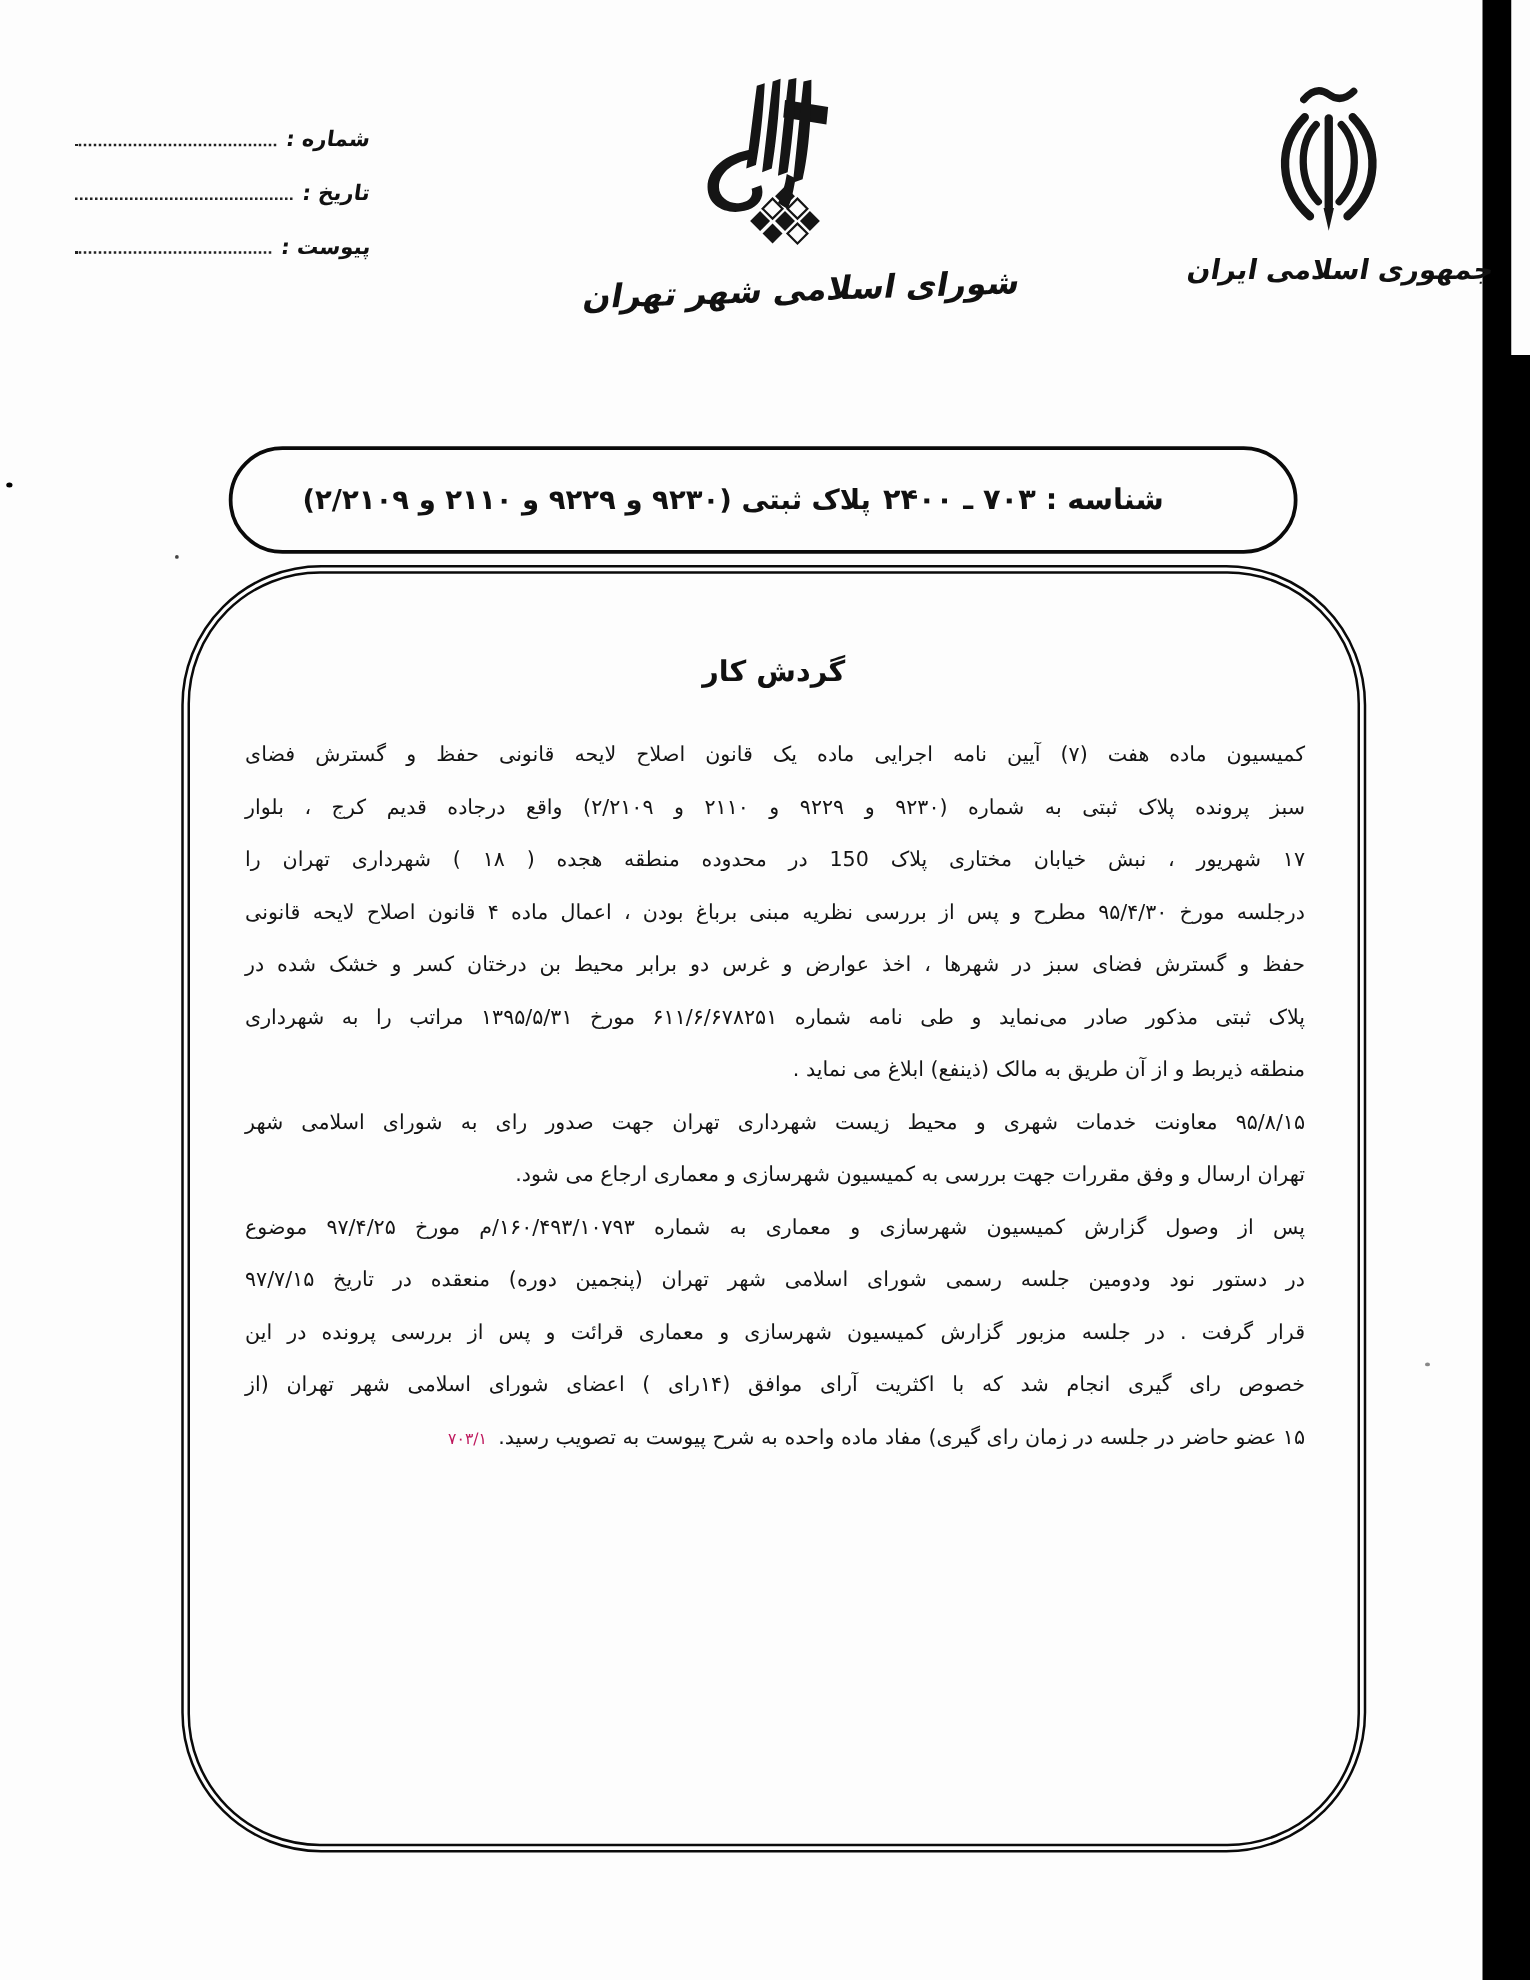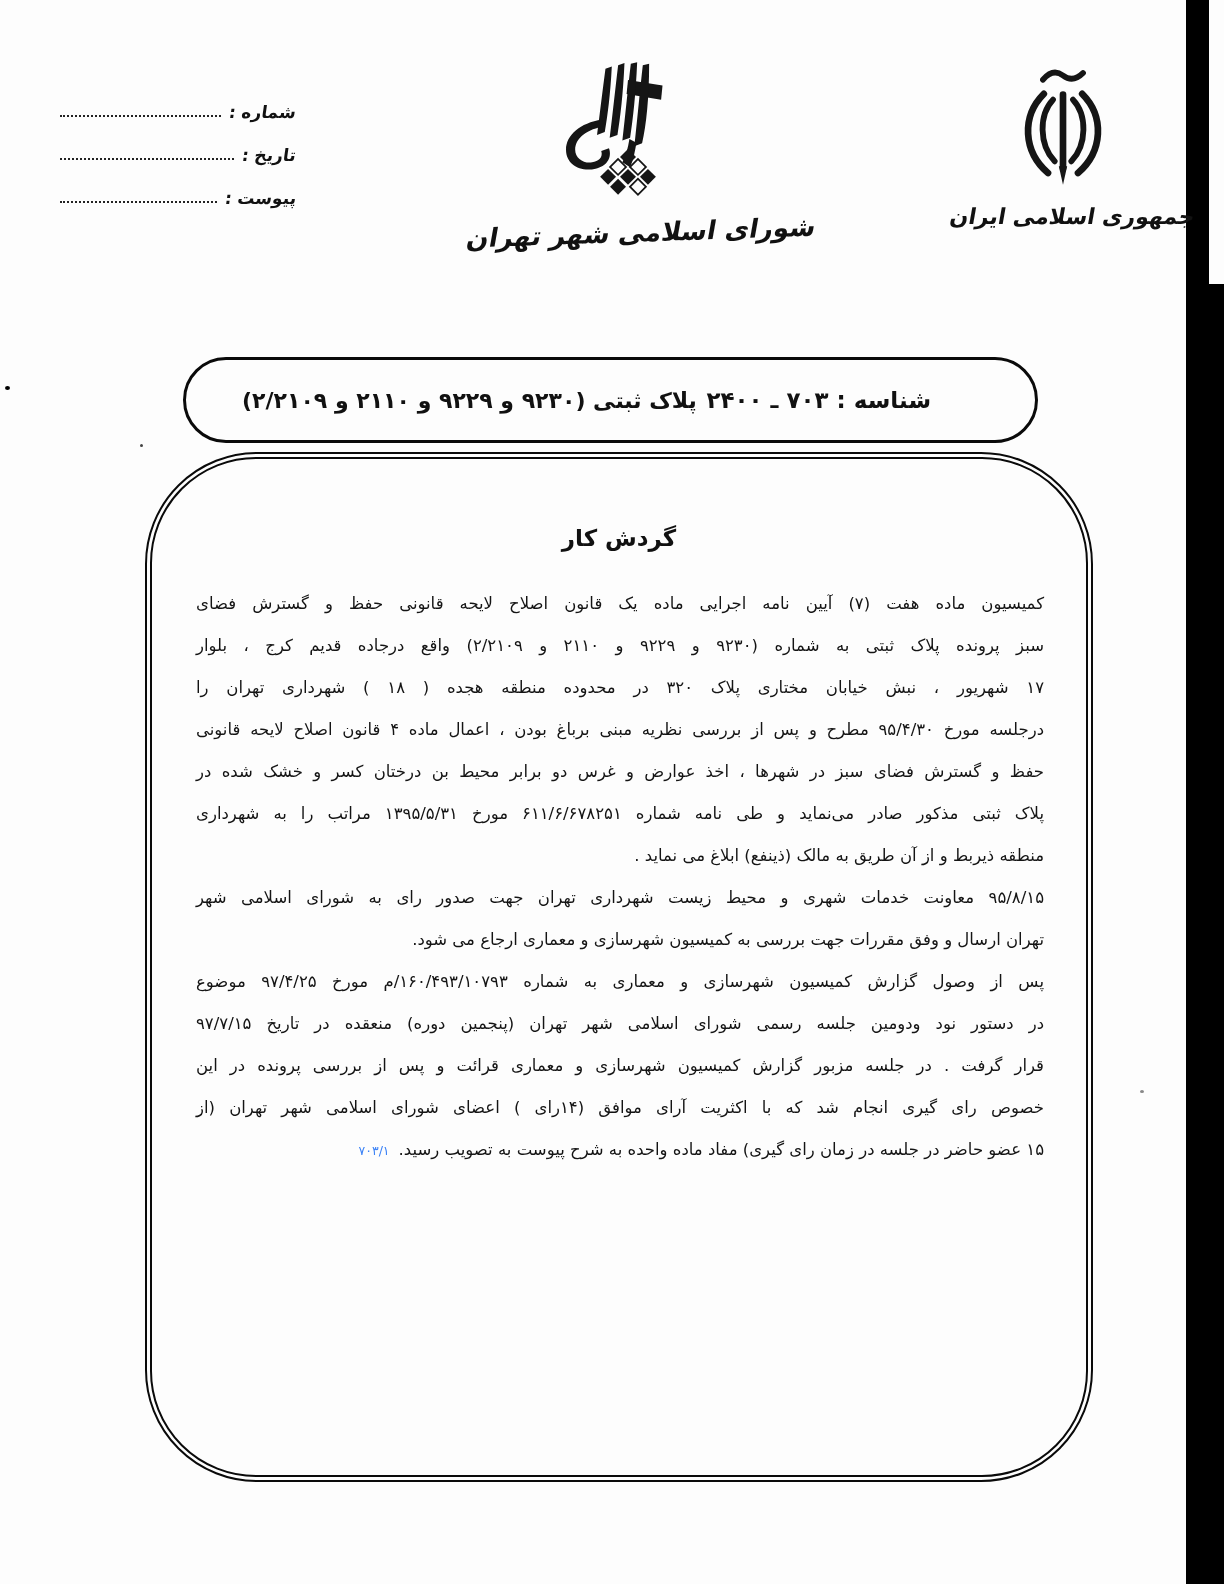--- a/index.html
+++ b/index.html
@@ -44,21 +44,21 @@
   
   .main-box{position:absolute;left:145px;top:452px;width:948px;height:1030px;box-sizing:border-box;
     border:2px solid #0a0a0a;border-radius:112px;}
   .main-box-inner{position:absolute;inset:3px;border:2px solid #0a0a0a;border-radius:106px;}
 
   .doc-title{text-align:center;font-size:23px;font-weight:bold;margin-top:66px;}
 
   .doc-body{direction:rtl;padding:32px 42px 0 44px;font-size:16.5px;line-height:42px;color:#141414;}
   .line{text-align:justify;text-align-last:justify;}
   .line.short{text-align:left;text-align-last:right;}
-  .footnote{font-size:12.5px;margin-right:9px;color:#3b82f6;}
+  .footnote{font-size:12.5px;margin-right:9px;color:#be185d;}
 </style>
 </head>
 <body>
 
 <div class="scan-stripe"></div>
 <div class="scan-notch"></div>
 <div class="speck s1"></div>
 <div class="speck s2"></div>
 <div class="speck s3"></div>
 
@@ -121,21 +121,21 @@
   <span class="ref-id">شناسه : ۷۰۳ ـ ۲۴۰۰</span>
   <span class="ref-plate">پلاک ثبتی (۹۲۳۰ و ۹۲۲۹ و ۲۱۱۰ و ۲/۲۱۰۹)</span>
 </div>
 
 <div class="main-box">
   <div class="main-box-inner">
     <div class="doc-title">گردش کار</div>
     <div class="doc-body">
       <div class="line">کمیسیون ماده هفت (۷) آیین نامه اجرایی ماده یک قانون اصلاح لایحه قانونی حفظ و گسترش فضای</div>
       <div class="line">سبز پرونده پلاک ثبتی به شماره (۹۲۳۰ و ۹۲۲۹ و ۲۱۱۰ و ۲/۲۱۰۹) واقع درجاده قدیم کرج ، بلوار</div>
-      <div class="line">۱۷ شهریور ، نبش خیابان مختاری پلاک ۳۲۰ در محدوده منطقه هجده ( ۱۸ ) شهرداری تهران را</div>
+      <div class="line">۱۷ شهریور ، نبش خیابان مختاری پلاک 150 در محدوده منطقه هجده ( ۱۸ ) شهرداری تهران را</div>
       <div class="line">درجلسه مورخ ۹۵/۴/۳۰ مطرح و پس از بررسی نظریه مبنی برباغ بودن ، اعمال ماده ۴ قانون اصلاح لایحه قانونی</div>
       <div class="line">حفظ و گسترش فضای سبز در شهرها ، اخذ عوارض و غرس دو برابر محیط بن درختان کسر و خشک شده در</div>
       <div class="line">پلاک ثبتی مذکور صادر می‌نماید و طی نامه شماره ۶۱۱/۶/۶۷۸۲۵۱ مورخ ۱۳۹۵/۵/۳۱ مراتب را به شهرداری</div>
       <div class="line short">منطقه ذیربط و از آن طریق به مالک (ذینفع) ابلاغ می نماید .</div>
       <div class="line">۹۵/۸/۱۵ معاونت خدمات شهری و محیط زیست شهرداری تهران جهت صدور رای به شورای اسلامی شهر</div>
       <div class="line short">تهران ارسال و وفق مقررات جهت بررسی به کمیسیون شهرسازی و معماری ارجاع می شود.</div>
       <div class="line">پس از وصول گزارش کمیسیون شهرسازی و معماری به شماره ۱۶۰/۴۹۳/۱۰۷۹۳/م مورخ ۹۷/۴/۲۵ موضوع</div>
       <div class="line">در دستور نود ودومین جلسه رسمی شورای اسلامی شهر تهران (پنجمین دوره) منعقده در تاریخ ۹۷/۷/۱۵</div>
       <div class="line">قرار گرفت . در جلسه مزبور گزارش کمیسیون شهرسازی و معماری قرائت و پس از بررسی پرونده در این</div>
       <div class="line">خصوص رای گیری انجام شد که با اکثریت آرای موافق (۱۴رای ) اعضای شورای اسلامی شهر تهران (از</div>

